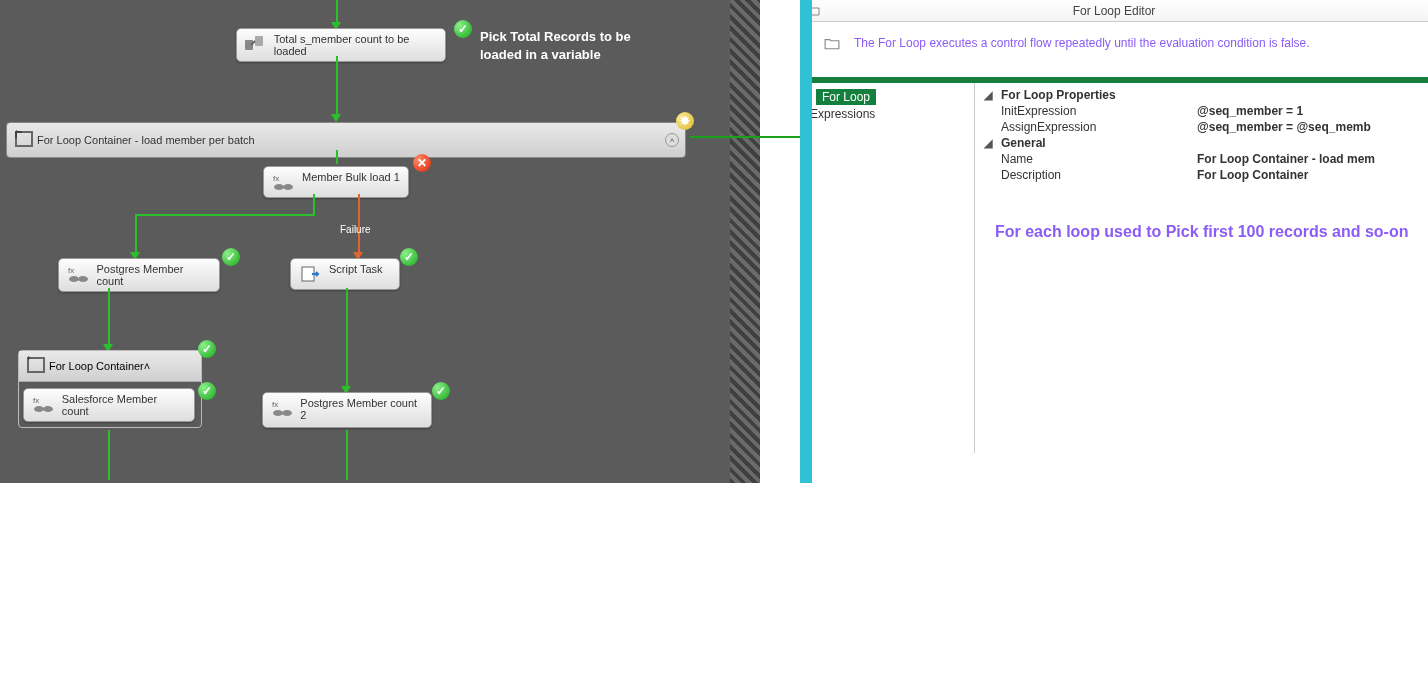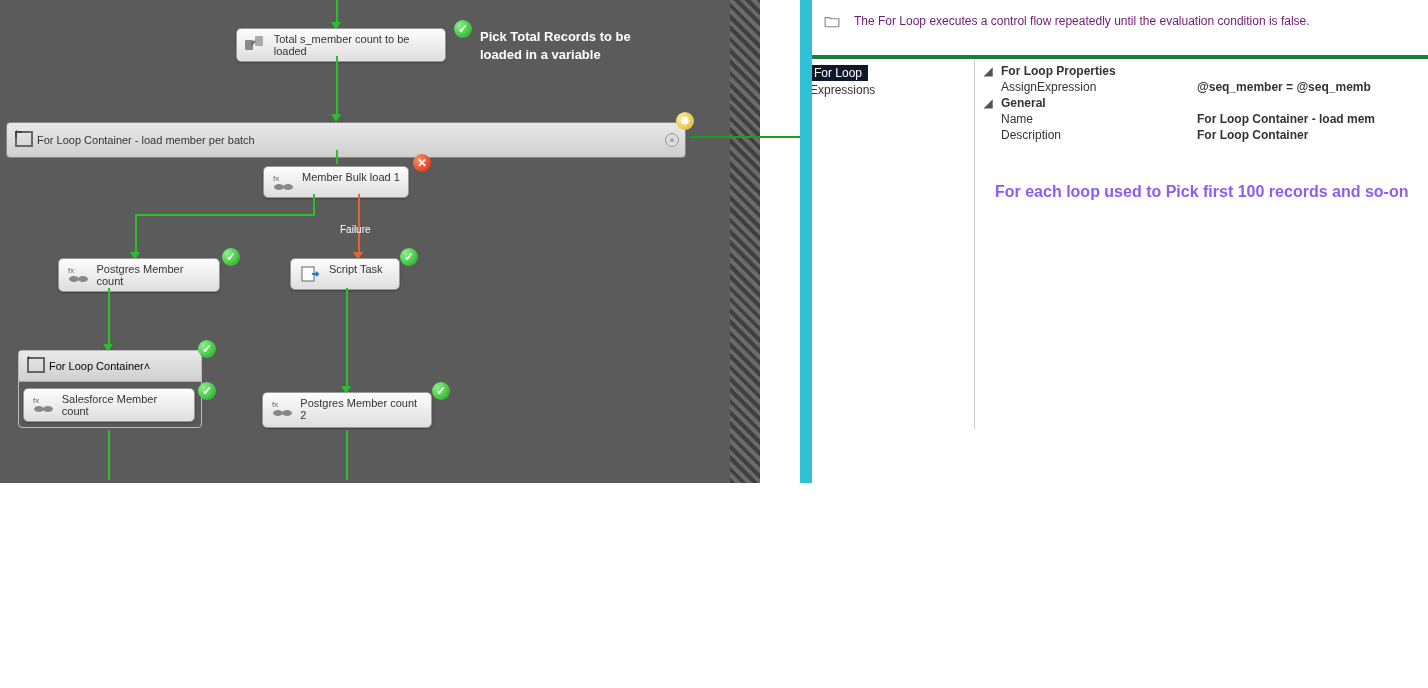--- a/index.html
+++ b/index.html
@@ -31,26 +31,26 @@
 .nested { position: absolute; border: 1px solid #bbb; border-radius: 4px; background: #5b5b5b; }
 
 .inner-cont-hdr { background: linear-gradient(#e9e9e9,#d0d0d0); border-bottom: 1px solid #aaa; padding: 4px 6px; display: flex; align-items: center; font-size: 11px; position: relative; }
 
 
 .editor { position: absolute; left: 800px; top: 0; width: 628px; height: 483px; }
 .editor-title-wrap { height: 22px; background: linear-gradient(#fff,#f4f4f4); border-bottom: 1px solid #ccc; display: flex; align-items: center; position: relative; }
 .editor-title-wrap .folder-ic { width: 20px; margin: 0 6px; }
 .editor-title { position: absolute; left: 50%; transform: translateX(-50%); color: #444; font-size: 12px; }
 .vert-cyan { position: absolute; left: 800px; top: 0; width: 12px; height: 483px; background: #30c1d6; z-index: 5; }
-.desc-bar { background: #fff; padding: 14px 24px 24px 24px; display: flex; gap: 14px; align-items: flex-start; color: #701a75; font-size: 12px; border-bottom: 4px solid #15803d; }
+.desc-bar { background: #fff; padding: 14px 24px 24px 24px; display: flex; gap: 14px; align-items: flex-start; color: #8b5cf6; font-size: 12px; border-bottom: 6px solid #15803d; }
 
 .panes { display: flex; height: 370px; }
 .tree { width: 175px; border-right: 1px solid #ccc; background: #fff; padding: 6px 0; }
 .tree-item { padding: 2px 10px; color: #333; font-size: 12px; }
-.tree-item.sel { background: #0f172a; color: #fff; display: inline-block; margin-left: 0; padding: 1px 6px; }
+.tree-item.sel { background: #15803d; color: #fff; display: inline-block; margin-left: 8px; padding: 1px 6px; }
 
 .props { flex: 1; background: #fff; padding: 4px 0 0 4px; overflow: hidden; }
 .prow { display: flex; font-size: 12px; color: #333; padding: 1px 0; }
 .prow .tw { width: 18px; text-align: center; color: #555; }
 .prow .k { width: 200px; padding-left: 4px; }
 .prow .v { font-weight: bold; }
 .prow.hdr .k { font-weight: bold; }
 
 .note { color: #8b5cf6; font-weight: 600; font-size: 16px; padding: 40px 0 0 16px; }
 
@@ -188,20 +188,28 @@
   </div>
   <div class="badge ok" style="left:432px; top:382px;">✓</div>
   <div class="arrow-line" style="left:346px; top:430px; width:2px; height:50px;"></div>
 </div>
 
 <div class="connector" style="left:690px; width:130px;"></div>
 
 <div class="vert-cyan"></div>
 
 <div class="editor">
+  <div class="editor-title-wrap">
+    <span class="folder-ic">
+      <svg width="14" height="12" viewBox="0 0 14 12">
+          <path d="M1 3h4l1 1h7v7H1z" fill="none" stroke="#888"></path>
+        </svg>
+    </span>
+    <span class="editor-title">For Loop Editor</span>
+  </div>
   <div class="desc-bar">
     <span>
       <svg width="16" height="14" viewBox="0 0 14 12">
           <path d="M1 3h4l1 1h7v7H1z" fill="none" stroke="#888"></path>
         </svg>
     </span>
     <span>The For Loop executes a control flow repeatedly until the evaluation condition is false.</span>
   </div>
 
   <div class="panes">
@@ -212,20 +220,25 @@
       <div class="tree-item">Expressions</div>
     </div>
 
     <div class="props">
       <div class="prow hdr">
         <span class="tw">◢</span>
         <span class="k">For Loop Properties</span>
       </div>
       <div class="prow">
         <span class="tw"></span>
+        <span class="k">InitExpression</span>
+        <span class="v">@seq_member = 1</span>
+      </div>
+      <div class="prow">
+        <span class="tw"></span>
         <span class="k">AssignExpression</span>
         <span class="v">@seq_member =  @seq_memb</span>
       </div>
       <div class="prow hdr">
         <span class="tw">◢</span>
         <span class="k">General</span>
       </div>
       <div class="prow">
         <span class="tw"></span>
         <span class="k">Name</span>

